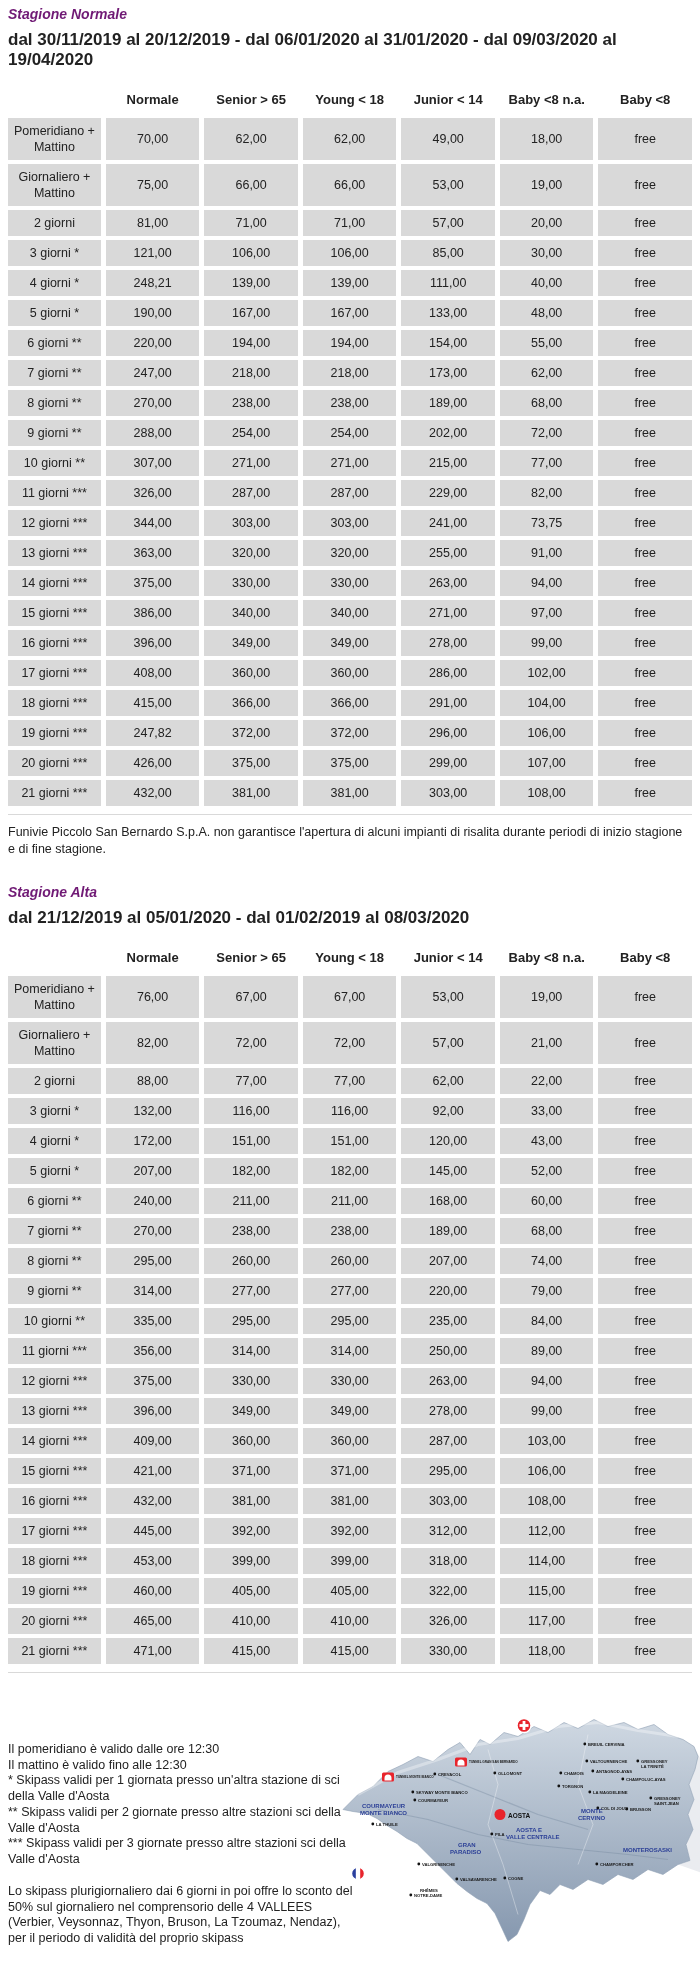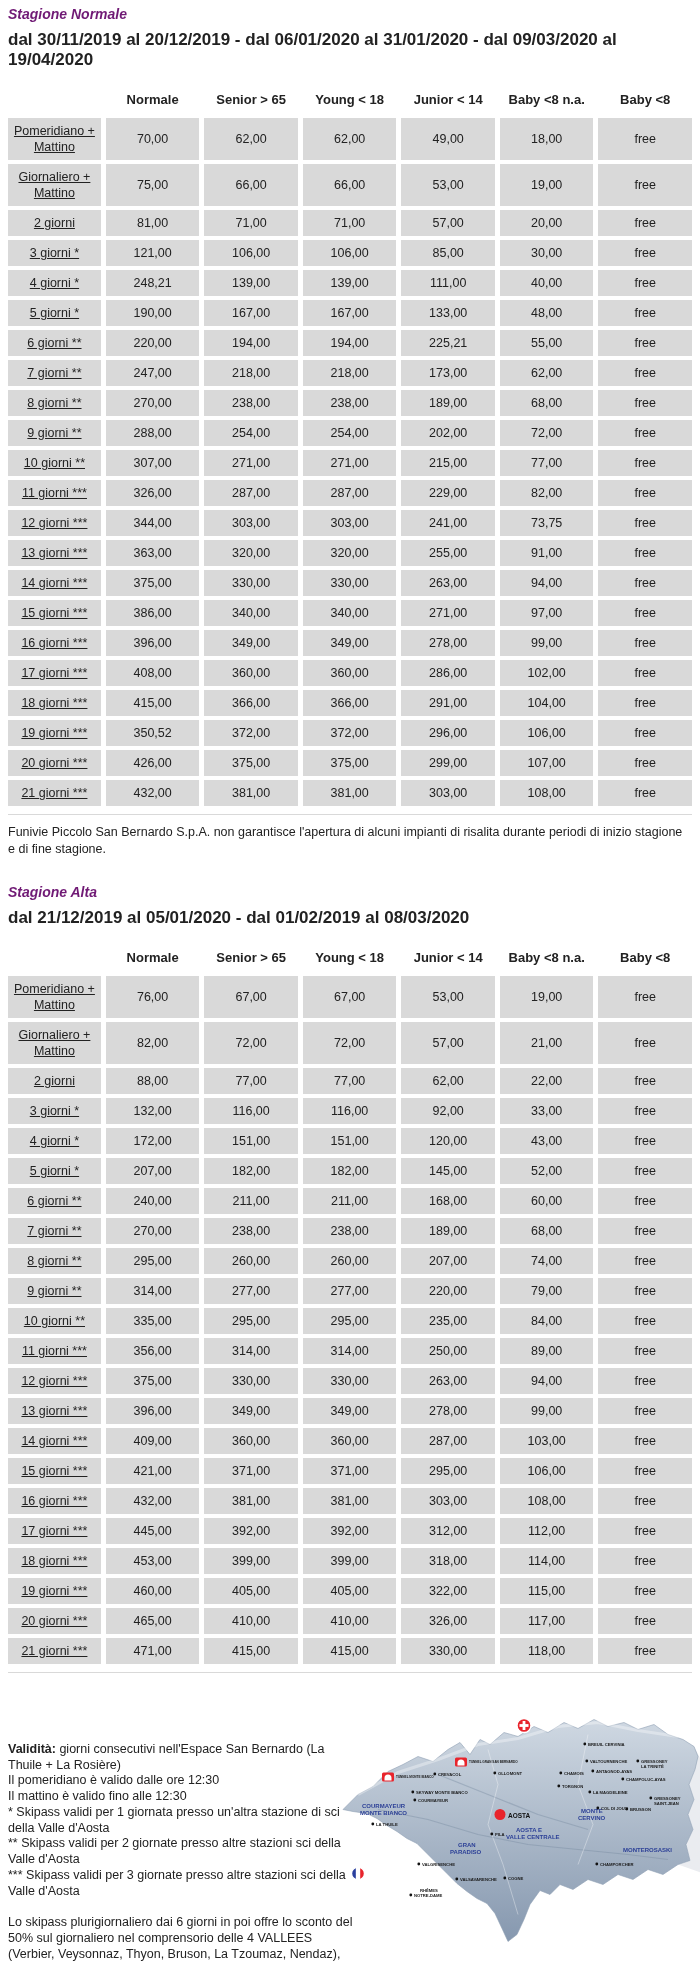--- a/index.html
+++ b/index.html
@@ -3,21 +3,21 @@
 <meta charset="utf-8">
 <style>
   html,body{margin:0;padding:0;background:#fff;}
   body{font-family:"Liberation Sans",sans-serif;color:#333;}
   .page{width:700px;box-sizing:border-box;padding:4px 8px 18px;}
   .season-title{color:#701a75;font-size:14px;font-weight:bold;margin:2px 0 8px;font-style:italic;}
   .dates{font-weight:bold;font-size:17px;color:#222;margin:0 0 14px;}
   table.price-table{width:calc(100% + 10px);margin:0 -5px;border-collapse:separate;border-spacing:5px 4px;table-layout:fixed;}
   table.price-table th{font-size:13px;font-weight:bold;color:#222;padding:4px 0 7px;text-align:center;background:transparent;}
   table.price-table td{background:#d9d9d9;text-align:center;font-size:12.5px;color:#222;padding:5px 2px;line-height:16px;vertical-align:middle;}
-  table.price-table td.lbl{padding:5px 1px;text-decoration:underline;}
+  table.price-table td.lbl{padding:5px 1px;}
   .table-sep{border-top:1px solid #d9d9d9;margin:4px 0 9px;}
   .note{font-size:12.5px;line-height:1.35;color:#222;margin:0 0 26px;}
   .bottom{position:relative;height:300px;}
   .validity{width:352px;font-size:12.5px;line-height:1.26;color:#222;margin:0;padding-top:60px;}
   .validity .vline{margin:0;}
   .validity .vpara{margin:16px 0 16px;}
   .map-svg{position:absolute;left:330px;top:30px;width:368px;height:240px;}
   .full-para{font-size:12.5px;line-height:1.35;color:#222;margin:10px 0 0;}
   
   .ml-blue{fill:#2b3f96;font-size:6px;font-weight:bold;font-family:"Liberation Sans",sans-serif;}
@@ -107,21 +107,21 @@
             <td>167,00</td>
             <td>133,00</td>
             <td>48,00</td>
             <td>free</td>
           </tr>
           <tr>
             <td class="lbl">6 giorni **</td>
             <td>220,00</td>
             <td>194,00</td>
             <td>194,00</td>
-            <td>225,21</td>
+            <td>154,00</td>
             <td>55,00</td>
             <td>free</td>
           </tr>
           <tr>
             <td class="lbl">7 giorni **</td>
             <td>247,00</td>
             <td>218,00</td>
             <td>218,00</td>
             <td>173,00</td>
             <td>62,00</td>
@@ -221,21 +221,21 @@
             <td class="lbl">18 giorni ***</td>
             <td>415,00</td>
             <td>366,00</td>
             <td>366,00</td>
             <td>291,00</td>
             <td>104,00</td>
             <td>free</td>
           </tr>
           <tr>
             <td class="lbl">19 giorni ***</td>
-            <td>350,52</td>
+            <td>247,82</td>
             <td>372,00</td>
             <td>372,00</td>
             <td>296,00</td>
             <td>106,00</td>
             <td>free</td>
           </tr>
           <tr>
             <td class="lbl">20 giorni ***</td>
             <td>426,00</td>
             <td>375,00</td>
@@ -485,21 +485,20 @@
             <td>free</td>
           </tr>
         </tbody>
       </table>
   </section>
 
   <div class="table-sep"></div>
 
   <div class="bottom">
     <div class="validity">
-      <p class="vline"><b>Validità:</b><span>  giorni consecutivi nell'Espace San Bernardo (La Thuile + La Rosière)</span></p>
       <p class="vline">Il pomeridiano è valido dalle ore 12:30</p>
       <p class="vline">Il mattino è valido fino alle 12:30</p>
       <p class="vline">*  Skipass validi per 1 giornata presso un'altra stazione di sci della Valle d'Aosta</p>
       <p class="vline">** Skipass validi per 2 giornate presso altre stazioni sci  della Valle d'Aosta</p>
       <p class="vline">*** Skipass validi per 3 giornate presso altre stazioni sci  della Valle d'Aosta</p>
       <p class="vpara">Lo skipass plurigiornaliero dai 6 giorni in poi offre lo sconto del 50% sul giornaliero nel comprensorio delle 4 VALLEES (Verbier, Veysonnaz, Thyon, Bruson, La Tzoumaz, Nendaz), per il periodo di validità del proprio skipass</p>
     </div>
 
     <svg class="map-svg" viewBox="0 0 368 235" xmlns="http://www.w3.org/2000/svg">
       <defs>

